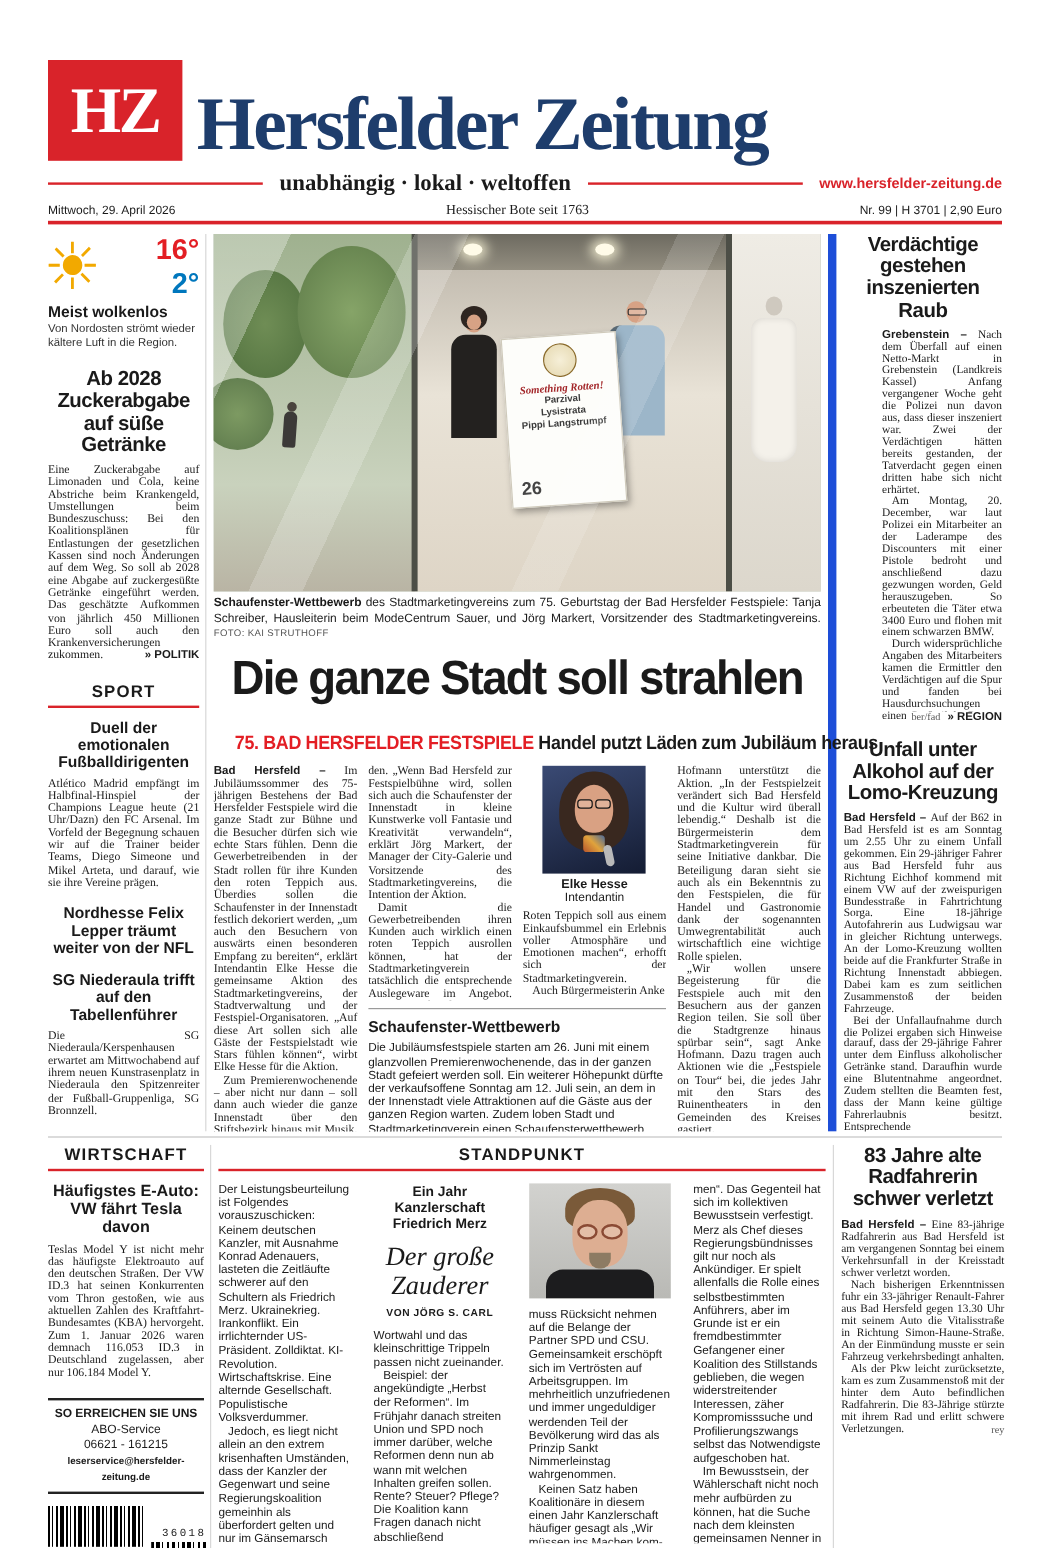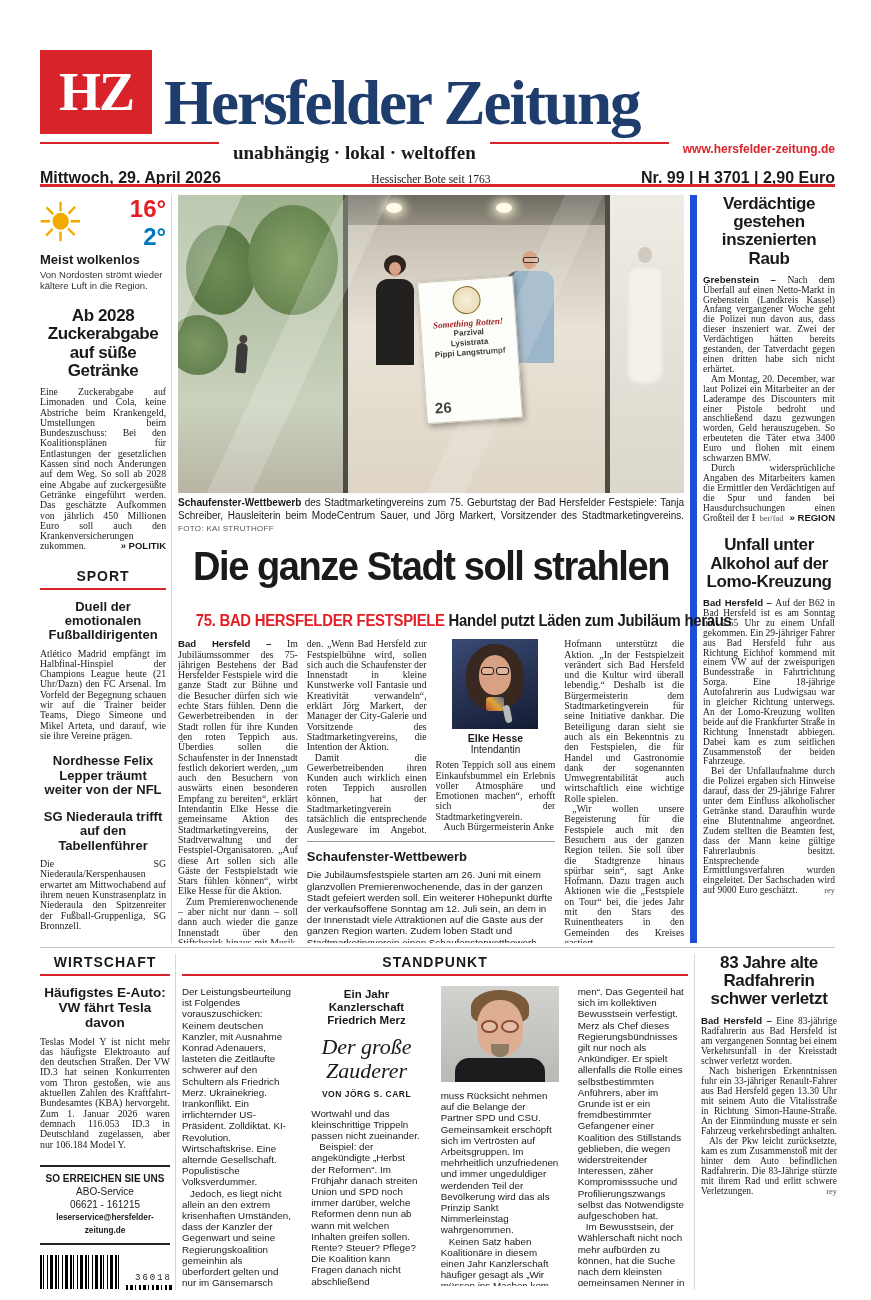--- a/index.html
+++ b/index.html
@@ -5,26 +5,26 @@
   html,body{margin:0;padding:0;background:#fff;}
   .page{position:relative;width:871px;height:1300px;background:#fff;overflow:hidden;
         font-family:"Liberation Serif","DejaVu Serif",serif;color:#1a1a1a;}
   .sans{font-family:"Liberation Sans","DejaVu Sans",sans-serif;}
   
   .masthead{position:absolute;top:50px;left:40px;right:36px;}
   .mast-row1{display:flex;align-items:flex-end;}
   .hz-box{width:112px;height:84px;background:#d9232a;color:#fff;display:flex;align-items:center;justify-content:center;
           font-weight:bold;font-size:54px;letter-spacing:-2px;}
   .mast-title{font-weight:bold;color:#1e3d6c;font-size:63px;letter-spacing:-2px;margin-left:12px;line-height:.95;white-space:nowrap;}
-  .tag-row{display:flex;align-items:flex-start;margin-top:8px;}
+  .tag-row{display:flex;align-items:center;margin-top:8px;}
   .tag-line{flex:1;height:2px;background:#d9232a;}
   .tagline{font-weight:bold;font-size:19px;margin:0 14px;white-space:nowrap;}
   .website{color:#d9232a;font-weight:bold;font-size:12px;margin-left:14px;white-space:nowrap;}
   .date-row{display:flex;justify-content:space-between;align-items:baseline;margin-top:5px;}
-  .date-left,.date-right{font-size:16px;font-weight:bold;}
+  .date-left,.date-right{font-size:10px;font-weight:normal;}
   .date-center{font-size:11.5px;}
   .rule-red{position:absolute;top:184px;left:40px;right:36px;height:3px;background:#d9232a;}
   
   .band-top{position:absolute;top:195px;left:40px;right:36px;height:748px;display:flex;overflow:hidden;}
   .hdiv{position:absolute;top:947px;left:40px;right:36px;height:1px;background:#c4c4c4;}
   .band-bottom{position:absolute;top:954px;left:40px;right:20px;height:336px;display:flex;overflow:hidden;}
   .col-l{width:130px;padding-right:5px;border-right:1px solid #d8d8d8;}
   .col-c{width:506px;padding:0 6px;border-right:7px solid #1d4ed8;}
   .col-r{width:136px;padding-left:6px;}
   
@@ -291,21 +291,21 @@
         <div class="lead-box">
           <h3 class="box-title">Schaufenster-Wettbewerb</h3>
           <div class="box-body">Die Jubiläumsfestspiele starten am 26. Juni mit einem glanzvollen Premierenwochenende, das in der ganzen Stadt gefeiert werden soll. Ein weiterer Höhepunkt dürfte der verkaufsoffene Sonntag am 12. Juli sein, an dem in der Innenstadt viele Attraktionen auf die Gäste aus der ganzen Region warten. Zudem loben Stadt und Stadtmarketingverein einen Schaufensterwettbewerb aus, bei dem die schönste Dekoration von den Kunden über QR-Code prämiert wird. Wer mitmacht, kann gewinnen.</div>
         </div>
       </div>
     </div>
 
     <div class="col-r">
       <div>
         <h2 class="h-med">Verdächtige gestehen inszenierten Raub</h2>
-        <div class="news tailwrap" style="font-size:9.5px;line-height:9.9px;">
+        <div class="news tailwrap" style="font-size:9.5px;line-height:9.9px;margin-left:32px;">
           <p><span class="lead-loc">Grebenstein – </span><span>Nach dem Überfall auf einen Netto-Markt in Grebenstein (Landkreis Kassel) Anfang vergangener Woche geht die Polizei nun davon aus, dass dieser inszeniert war. Zwei der Verdächtigen hätten bereits gestanden, der Tatverdacht gegen einen dritten habe sich nicht erhärtet.</span></p>
           <p>Am Montag, 20. December, war laut Polizei ein Mitarbeiter an der Laderampe des Discounters mit einer Pistole bedroht und anschließend dazu gezwungen worden, Geld herauszugeben. So erbeuteten die Täter etwa 3400 Euro und flohen mit einem schwarzen BMW.</p>
           <p>Durch widersprüchliche Angaben des Mitarbeiters kamen die Ermittler den Verdächtigen auf die Spur und fanden bei Hausdurchsuchungen einen Großteil der Beute.</p>
           <span class="tail">
             <span class="credit">ber/fad</span>
             <span class="ref">» REGION</span>
           </span>
         </div>
       </div>
       <div class="r-art2">

